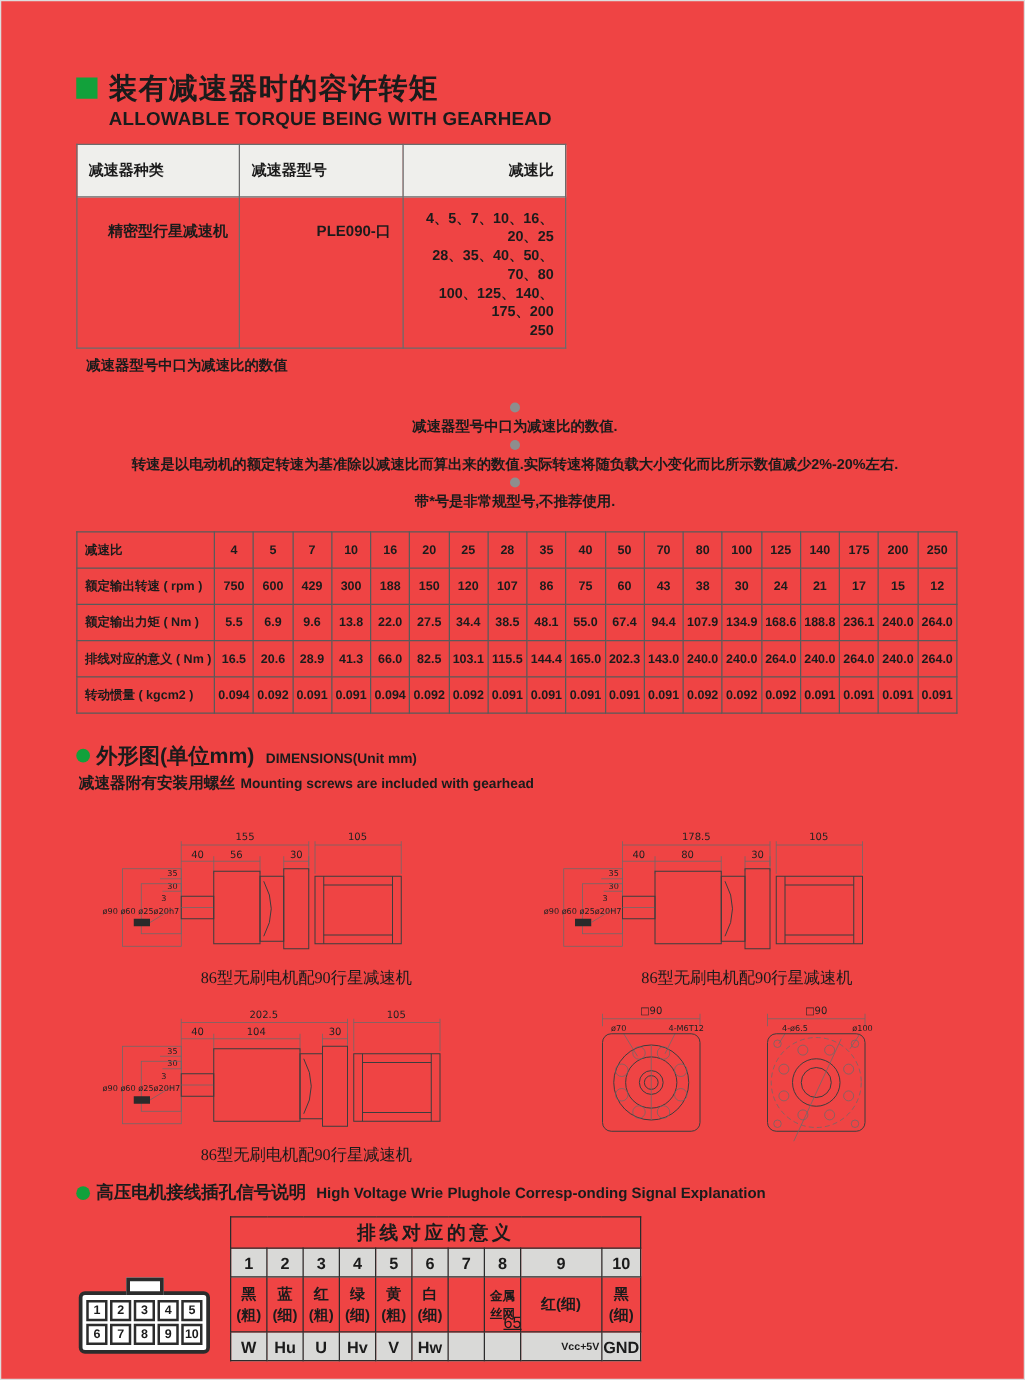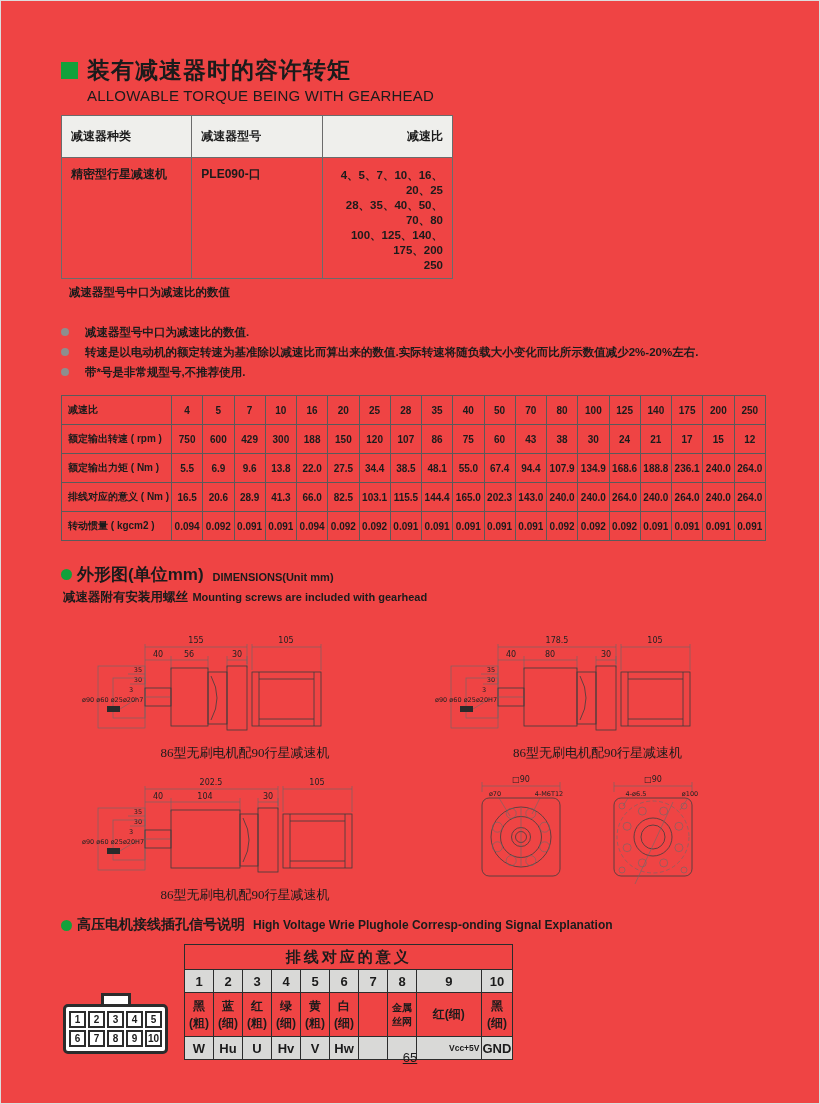--- a/index.html
+++ b/index.html
@@ -6,36 +6,36 @@
   html,body { margin:0; padding:0; background:#f4f4f4; }
   body { font-family:"Liberation Sans","DejaVu Sans",sans-serif; color:#1b1b1b; }
   .page { width:820px; height:1104px; background:#ef4444; position:relative; margin:0 auto;
           border:1px solid #ddd; overflow:hidden; }
   .content { padding:54px 56px 0 60px; }
 
   
   .title-row { display:flex; align-items:center; gap:9px; }
   .green-sq { width:17px; height:17px; background:#12a13b; flex:none; }
   .title-zh { font-size:23px; font-weight:bold; letter-spacing:1px; }
-  .title-en { font-size:15px; font-weight:normal; margin:1px 0 0 26px; letter-spacing:0.2px; }
+  .title-en { font-size:15px; font-weight:bold; margin:1px 0 0 26px; letter-spacing:0.2px; }
 
   
   table { border-collapse:collapse; }
   .t1 { margin-top:11px; width:392px; table-layout:fixed; }
   .t1 th, .t1 td { border:1px solid #6b6b6b; font-size:12px; padding:5px 9px; }
   .t1 thead th { background:#efefec; font-weight:bold; height:42px; text-align:left; }
   .t1 thead th.num-col { text-align:right; }
-  .t1 tbody td { height:92px; vertical-align:top; font-weight:bold; padding-top:8px; }
+  .t1 tbody td { height:92px; vertical-align:top; font-weight:bold; padding-top:19px;text-align:right; }
   .t1 .ratio-cell { text-align:right; padding-top:10px; }
   .t1 .ratio-cell div { font-size:11.5px; line-height:15px; }
   .t1-footnote { font-size:11.5px; font-weight:bold; margin:6px 0 0 8px; }
 
   
   .notes { margin-top:22px; }
-  .note-line { display:flex; align-items:center; gap:16px; line-height:20px; }
+  .note-line { display:flex; align-items:center; gap:2px; line-height:20px;flex-direction:column; }
   .gray-dot { width:8px; height:8px; border-radius:50%; background:#8e8e8e; flex:none; }
   .note-text { font-size:11.5px; font-weight:bold; }
 
   
   .t2 { margin-top:13px; width:705px; table-layout:fixed; }
   .t2 th, .t2 td { border:1px solid #5a5a5a; font-size:10px; text-align:center;
                    padding:7px 0; font-weight:bold; overflow:hidden; }
   .t2 th.rh { width:110px; text-align:left; padding-left:6px; }
 
   

